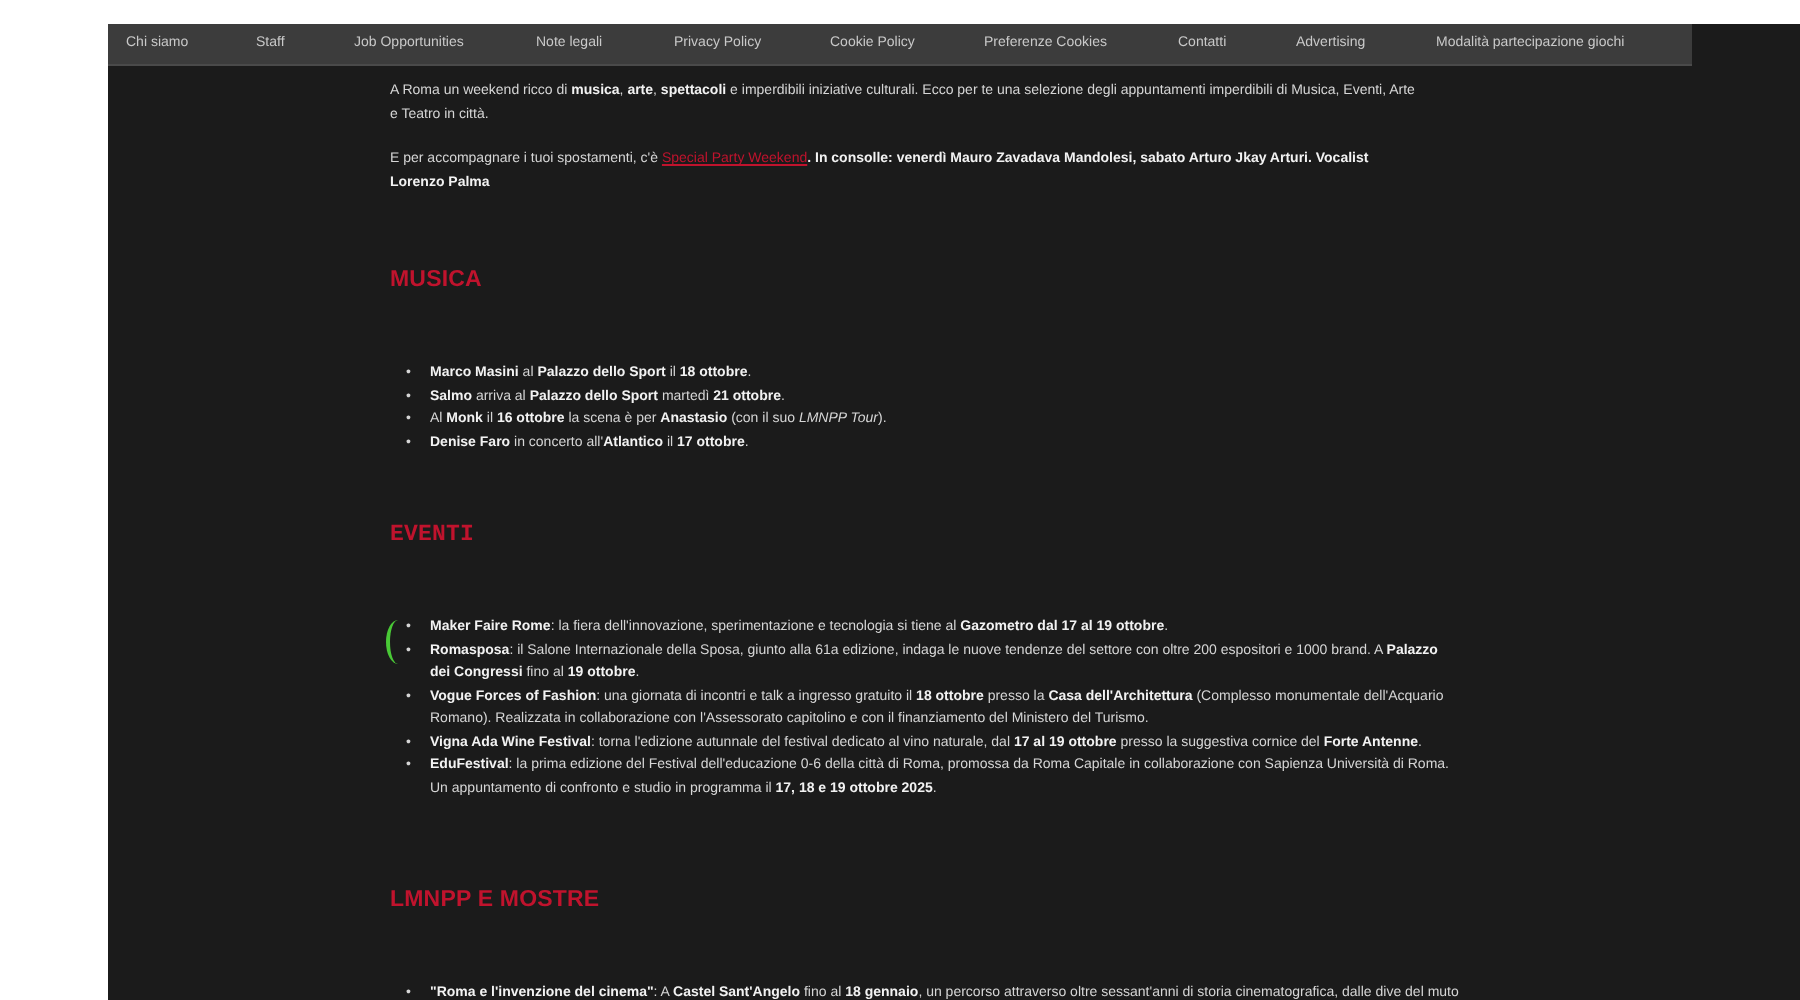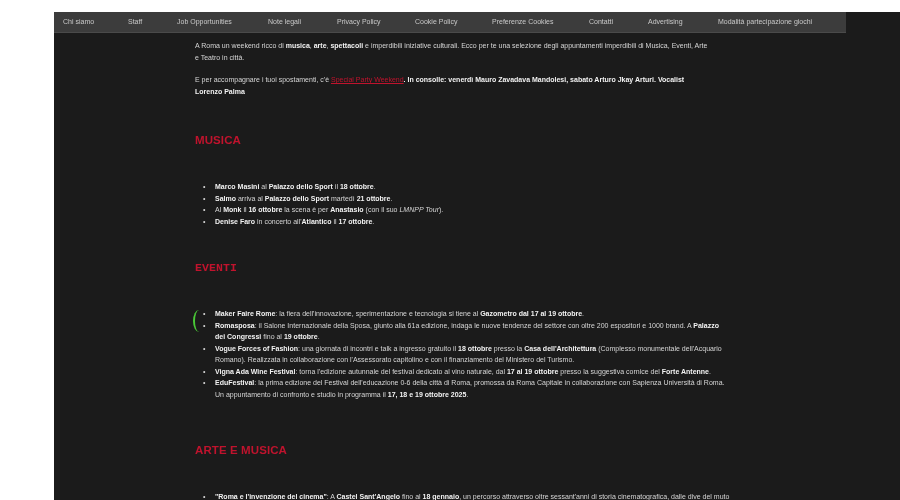--- a/index.html
+++ b/index.html
@@ -86,19 +86,19 @@
 
   <h2 style="top:249px;font-family:Liberation Mono, monospace;">EVENTI</h2>
   <ul class="list" style="top:296px;">
     <li><b>Maker Faire Rome</b><span>: la fiera dell'innovazione, sperimentazione e tecnologia si tiene al </span><b>Gazometro dal 17 al 19 ottobre</b><span>.</span></li>
     <li><b>Romasposa</b><span>: il Salone Internazionale della Sposa, giunto alla 61a edizione, indaga le nuove tendenze del settore con oltre 200 espositori e 1000 brand. A </span><b>Palazzo dei Congressi</b><span> fino al </span><b>19 ottobre</b><span>.</span></li>
     <li><b>Vogue Forces of Fashion</b><span>: una giornata di incontri e talk a ingresso gratuito il </span><b>18 ottobre</b><span> presso la </span><b>Casa dell'Architettura</b><span> (Complesso monumentale dell'Acquario Romano). Realizzata in collaborazione con l'Assessorato capitolino e con il finanziamento del Ministero del Turismo.</span></li>
     <li><b>Vigna Ada Wine Festival</b><span>: torna l'edizione autunnale del festival dedicato al vino naturale, dal </span><b>17 al 19 ottobre</b><span> presso la suggestiva cornice del </span><b>Forte Antenne</b><span>.</span></li>
     <li><b>EduFestival</b><span>: la prima edizione del Festival dell'educazione 0-6 della città di Roma, promossa da Roma Capitale in collaborazione con Sapienza Università di Roma. Un appuntamento di confronto e studio in programma il </span><b>17, 18 e 19 ottobre 2025</b><span>.</span></li>
   </ul>
 
-  <h2 style="top:432px;">ARTE E MUSICA</h2>
+  <h2 style="top:432px;">LMNPP E MOSTRE</h2>
   <ul class="list" style="top:479px;">
     <li><b>"Roma e l'invenzione del cinema"</b><span>: A </span><b>Castel Sant'Angelo</b><span> fino al </span><b>18 gennaio</b><span>, un percorso attraverso oltre sessant'anni di storia cinematografica, dalle dive del muto a Cinecittà, dal Neorealismo alla commedia all'italiana.</span></li>
   </ul>
 </div>
 
 <div class="spinner"></div>
 
 </body></html>

